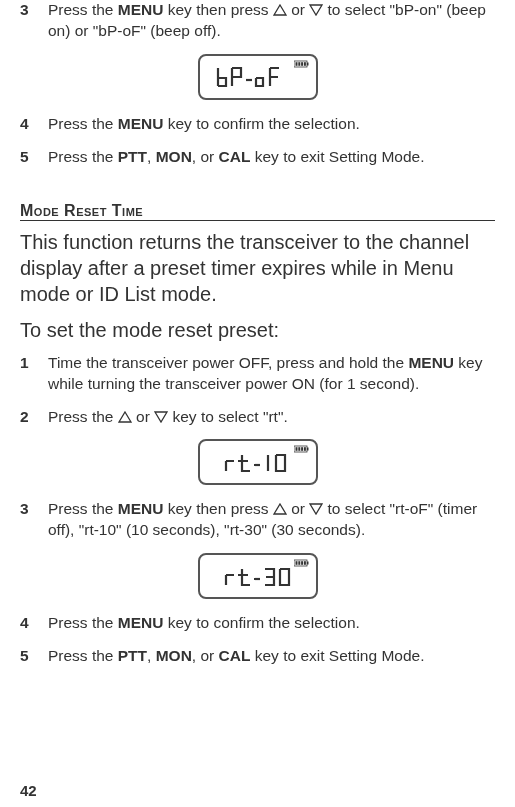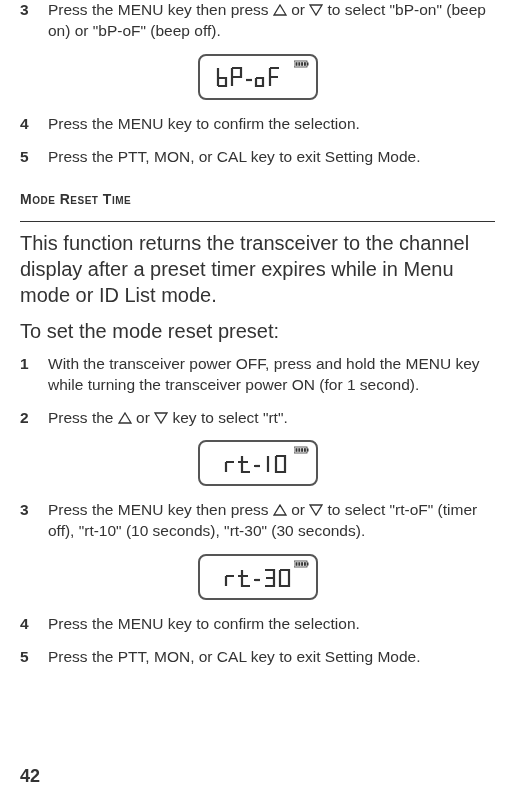--- a/index.html
+++ b/index.html
@@ -19,21 +19,21 @@
       line-height: 1.35;
     }
     .step-num {
       font-weight: bold;
       min-width: 28px;
       flex-shrink: 0;
     }
     .step-text {
       flex: 1;
     }
-    .step-text b { font-weight: normal; }
+    .step-text b { font-weight: bold; }
     .lcd-wrap {
       display: flex;
       justify-content: center;
       margin: 8px 0 14px 0;
     }
     .lcd {
       position: relative;
       width: 120px;
       height: 46px;
       border: 2px solid #555;
@@ -43,40 +43,40 @@
       align-items: center;
       justify-content: center;
     }
     .lcd svg { display: block; }
     .battery {
       position: absolute;
       top: 4px;
       right: 6px;
     }
     .section-title {
-      font-size: 14px;
+      font-size: 16px;
       font-weight: bold;
       font-variant: small-caps;
       letter-spacing: 0.5px;
       border-bottom: 1.5px solid #333;
-      margin-top: 23px;
+      margin-top: 34px;
       margin-bottom: 8px;
-      padding-bottom: 14px;
+      padding-bottom: 0;
     }
     .para {
       font-size: 20px;
       line-height: 1.3;
       margin-bottom: 10px;
     }
     .page-num {
       position: absolute;
-      bottom: 20px;
+      bottom: 8px;
       left: 20px;
       font-weight: bold;
-      font-size: 18px;
+      font-size: 15px;
     }
     .tri {
       display: inline-block;
       width: 14px;
       height: 12px;
       vertical-align: -1px;
     }
   </style>
 </head>
 <body>
@@ -148,21 +148,21 @@
 </div>
 
 <div class="section-title">Mode Reset Time</div>
 
 <div class="para">This function returns the transceiver to the channel display after a preset timer expires while in Menu mode or ID List mode.</div>
 <div class="para">To set the mode reset preset:</div>
 
 <div class="step">
   <div class="step-num">1</div>
   <div class="step-text">
-    <span>With the transceiver power OFF, press and hold the </span><b>MENU</b><span> key while turning the transceiver power ON (for 1 second).</span>
+    <span>Time the transceiver power OFF, press and hold the </span><b>MENU</b><span> key while turning the transceiver power ON (for 1 second).</span>
   </div>
 </div>
 
 <div class="step">
   <div class="step-num">2</div>
   <div class="step-text">
     <span>Press the </span><span class="tri"><svg width="14" height="12">
           <use href="#up-tri"></use>
         </svg></span><span> or </span><span class="tri"><svg width="14" height="12">
           <use href="#down-tri"></use>

